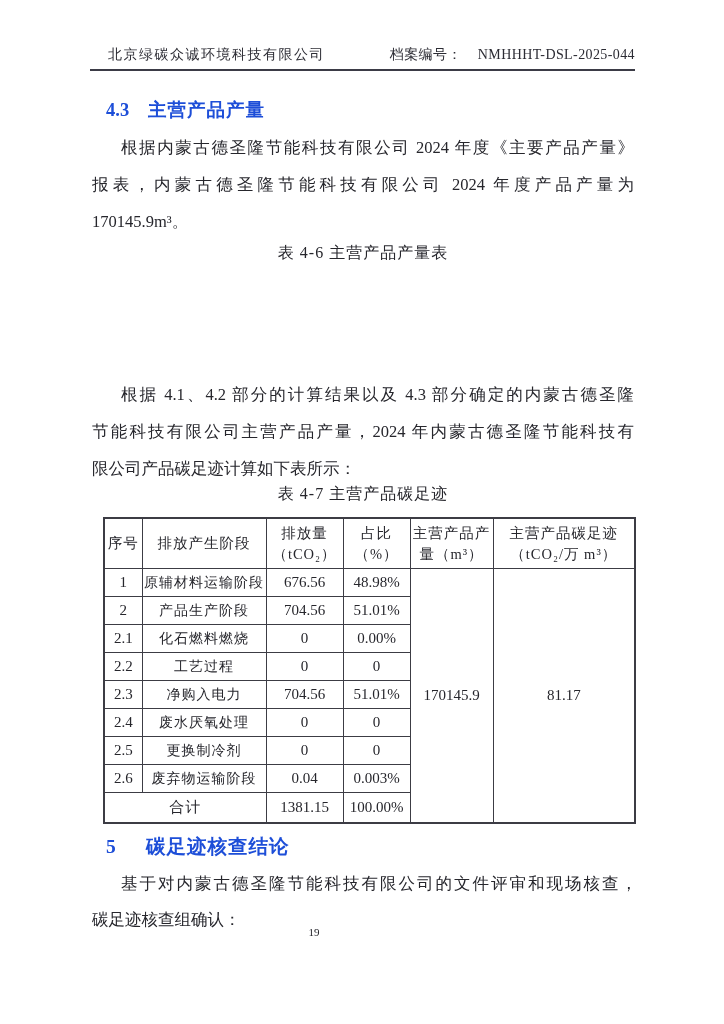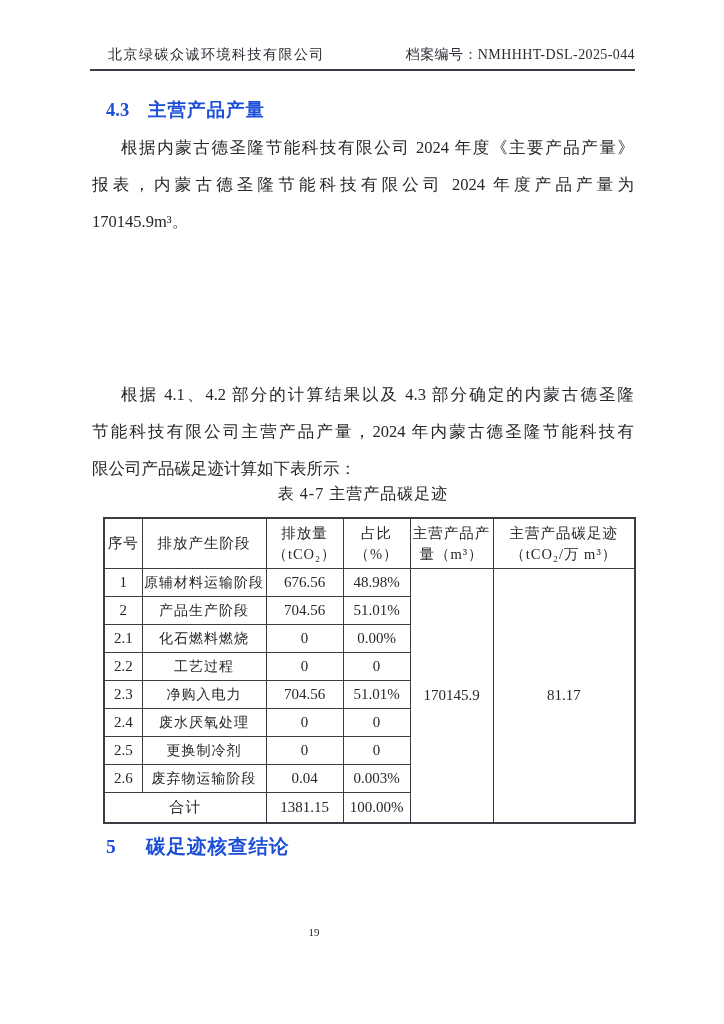--- a/index.html
+++ b/index.html
@@ -10,21 +10,21 @@
   }
   
   .hdr {
     position:absolute; left:90px; top:46px; width:545px;
     border-bottom:2px solid #3b3b46;
     display:flex; justify-content:space-between; align-items:flex-end;
     padding-bottom:5px; font-size:14px; color:#2c2c34;
   }
   .hdr-company { padding-left:18px; letter-spacing:1.5px; }
   .hdr-file { letter-spacing:.4px; }
-  .hdr-file .lbl { margin-right:0; }
+  .hdr-file .lbl { margin-right:16px; }
   
   .sec-h {
     position:absolute; left:92px; width:542px; padding-left:14px;
     font-weight:bold; color:#1d4ed8; font-size:18.5px; letter-spacing:1px;
   }
   .sec-h .no { display:inline-block; min-width:42px; letter-spacing:0; }
   .sec-h.big { font-size:19.5px; }
   .sec-h.big .no { min-width:40px; }
   
   .para { position:absolute; left:92px; width:542px; font-size:16.5px; line-height:37px; }
@@ -75,20 +75,21 @@
   <div class="sec-h" style="top:97px;">
     <span class="no">4.3</span><span>主营产品产量</span>
   </div>
 
   <div class="para" style="top:129px;">
     <div class="ln ind">根据内蒙古德圣隆节能科技有限公司 2024 年度《主要产品产量》</div>
     <div class="ln">报表，内蒙古德圣隆节能科技有限公司 2024 年度产品产量为</div>
     <div class="ln left">170145.9m³。</div>
   </div>
 
+  <div class="caption" style="top:243px;">表 4-6 主营产品产量表</div>
 
 
 
   <div class="para" style="top:376px;font-family:Liberation Serif, serif;">
     <div class="ln ind">根据 4.1、4.2 部分的计算结果以及 4.3 部分确定的内蒙古德圣隆</div>
     <div class="ln">节能科技有限公司主营产品产量，2024 年内蒙古德圣隆节能科技有</div>
     <div class="ln left">限公司产品碳足迹计算如下表所示：</div>
   </div>
 
   <div class="caption" style="top:484px;">表 4-7 主营产品碳足迹</div>
@@ -175,16 +176,20 @@
       <td>1381.15</td>
       <td>100.00%</td>
     </tr>
   </tbody>
     </table>
 
   <div class="sec-h big" style="top:833px;">
     <span class="no">5</span><span>碳足迹核查结论</span>
   </div>
 
+  <div class="para tight" style="top:866px;">
+    <div class="ln left ind sp">基于对内蒙古德圣隆节能科技有限公司的文件评审和现场核查，</div>
+    <div class="ln left">碳足迹核查组确认：</div>
+  </div>
 
   <div class="pageno">19</div>
 
 </div>
 
 </body></html>

